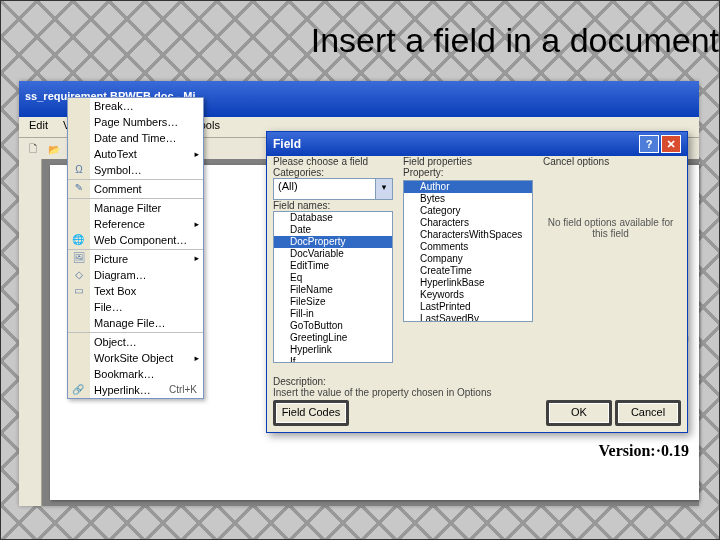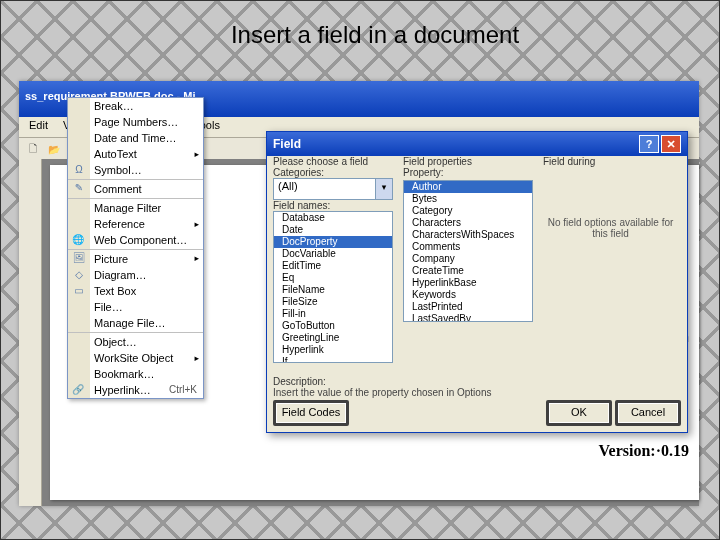--- a/index.html
+++ b/index.html
@@ -5,21 +5,21 @@
   html,body{margin:0;padding:0;width:720px;height:540px;font-family:Tahoma,Arial,sans-serif;font-size:11px;background:#888;}
   .slide{position:relative;width:720px;height:540px;box-sizing:border-box;
     background-color:#c8c8c8;
     background-image:
       linear-gradient(45deg, transparent 46%, #999 46%, #999 54%, transparent 54%),
       linear-gradient(-45deg, transparent 46%, #999 46%, #999 54%, transparent 54%);
     background-size:36px 36px;
     background-position:0 0, 18px 18px;
     border:1px solid #333;
   }
-  .title{position:absolute;top:20px;left:0;right:0;text-align:center;font-family:Arial;font-size:24px;color:#000;margin-left:30px;}
+  .title{position:absolute;top:20px;left:0;right:0;text-align:right;font-family:Arial;font-size:34px;color:#000;margin-left:30px;}
   .word-window{position:absolute;top:80px;left:18px;width:680px;height:425px;background:#fff;box-shadow:0 0 4px rgba(0,0,0,.3);}
   .word-titlebar{height:18px;background:linear-gradient(#3a6bd8,#0a3db8);color:#fff;padding:9px 6px;font-size:11px;font-weight:bold;overflow:hidden;}
   .word-menubar{height:18px;background:#ece9d8;border-bottom:1px solid #aca899;padding:1px 4px;font-size:11px;}
   .word-menubar span{display:inline-block;padding:1px 6px;}
   .word-menubar span.open{background:#316ac5;color:#fff;}
   .word-toolbar{height:22px;background:#eae7d9;border-bottom:1px solid #aca899;display:flex;align-items:center;padding:0 4px;gap:2px;}
   .tbtn{width:18px;height:18px;border:1px solid transparent;display:inline-flex;align-items:center;justify-content:center;font-size:10px;color:#333;}
   .tbtn.b{font-weight:bold;border:1px solid #999;background:#fff;}
   .word-body{position:absolute;top:78px;left:0;right:0;bottom:0;background:#808080;display:flex;}
   .word-sidebar{width:22px;background:#eae7d9;border-right:1px solid #aca899;}
@@ -44,21 +44,21 @@
   .dlg-titlebar{height:20px;background:linear-gradient(#3a6bd8,#0a3db8);color:#fff;font-weight:bold;font-size:12px;padding:2px 6px;display:flex;align-items:center;}
   .dlg-titlebar .spacer{flex:1;}
   .dlg-tbtn{width:18px;height:16px;background:#d84d30;border:1px solid #fff;margin-left:2px;display:flex;align-items:center;justify-content:center;color:#fff;font-size:11px;font-weight:bold;}
   .dlg-tbtn.help{background:#4d7dd8;}
   .dlg-body{position:absolute;top:22px;left:6px;right:6px;bottom:6px;}
   .lbl{font-size:10px;color:#333;}
   .lbl-head{font-size:10px;color:#333;margin-bottom:0;}
   .combo{height:18px;background:#fff;border:1px solid #7f9db9;padding:1px 4px;position:relative;font-size:11px;}
   .combo .cbtn{position:absolute;right:0;top:0;width:16px;height:100%;background:#cdd8ee;border-left:1px solid #7f9db9;text-align:center;font-size:9px;line-height:16px;}
   .listbox{background:#fff;border:1px solid #7f9db9;overflow:auto;}
-  .listbox .li{padding:0 8px;font-size:10px;line-height:12px;white-space:nowrap;}
+  .listbox .li{padding:0 16px;font-size:10px;line-height:12px;white-space:nowrap;}
   .listbox .li.sel{background:#316ac5;color:#fff;}
   .checkbox{font-size:10px;}
   .checkbox .box{display:inline-block;width:11px;height:11px;border:1px solid #7f9db9;background:#fff;text-align:center;line-height:10px;font-size:10px;color:#1a7a1a;vertical-align:middle;margin-right:3px;}
   .btn{display:inline-block;min-width:60px;height:20px;border:3px solid #404040;background:#ece9d8;text-align:center;line-height:19px;font-size:11px;border-radius:2px;box-shadow:inset 0 0 0 1px #fff;}
   .col{position:absolute;}
 </style>
 </head>
 <body>
 
 <div class="slide">
@@ -170,21 +170,21 @@
             <div class="li">Company</div>
             <div class="li">CreateTime</div>
             <div class="li">HyperlinkBase</div>
             <div class="li">Keywords</div>
             <div class="li">LastPrinted</div>
             <div class="li">LastSavedBy</div>
           </div>
       </div>
 
       <div class="col" style="left:270px;top:2px;width:135px;">
-        <div class="lbl-head">Field during</div>
+        <div class="lbl-head">Cancel options</div>
         <div style="font-size:10px;color:#555;margin-top:50px;text-align:center">No field options available for this field</div>
       </div>
 
       <div class="col" style="left:0;top:222px;right:0">
         <div class="lbl">Description:</div>
         <div style="font-size:10px;color:#444">Insert the value of the property chosen in Options</div>
       </div>
 
 
       <div class="col" style="left:0;bottom:0">

